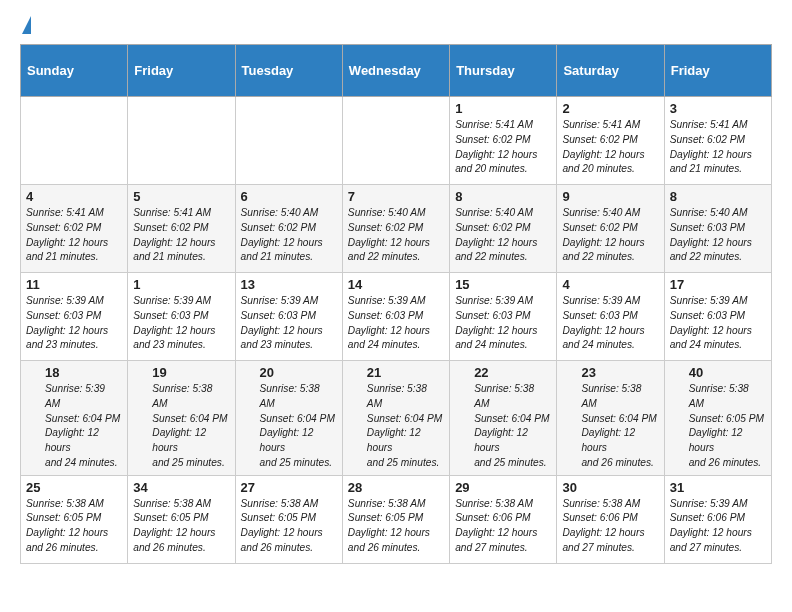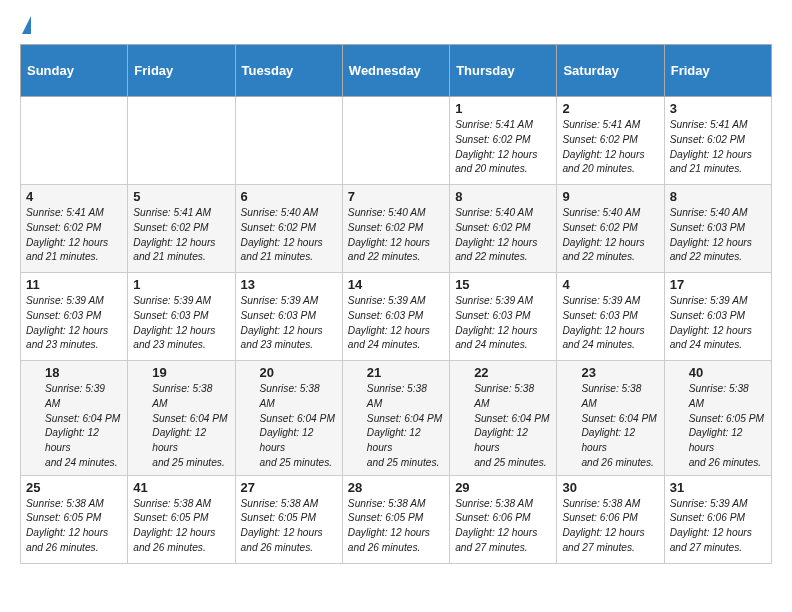--- a/index.html
+++ b/index.html
@@ -322,21 +322,21 @@
       </tr>
       <tr class="row-5">
         <td>
           <span class="day-number">25</span>
           <div class="day-info" style="white-space: pre-line;">Sunrise: 5:38 AM
 Sunset: 6:05 PM
 Daylight: 12 hours
 and 26 minutes.</div>
         </td>
         <td>
-          <span class="day-number">41</span>
+          <span class="day-number">34</span>
           <div class="day-info" style="white-space: pre-line;">Sunrise: 5:38 AM
 Sunset: 6:05 PM
 Daylight: 12 hours
 and 26 minutes.</div>
         </td>
         <td>
           <span class="day-number">27</span>
           <div class="day-info" style="white-space: pre-line;">Sunrise: 5:38 AM
 Sunset: 6:05 PM
 Daylight: 12 hours

